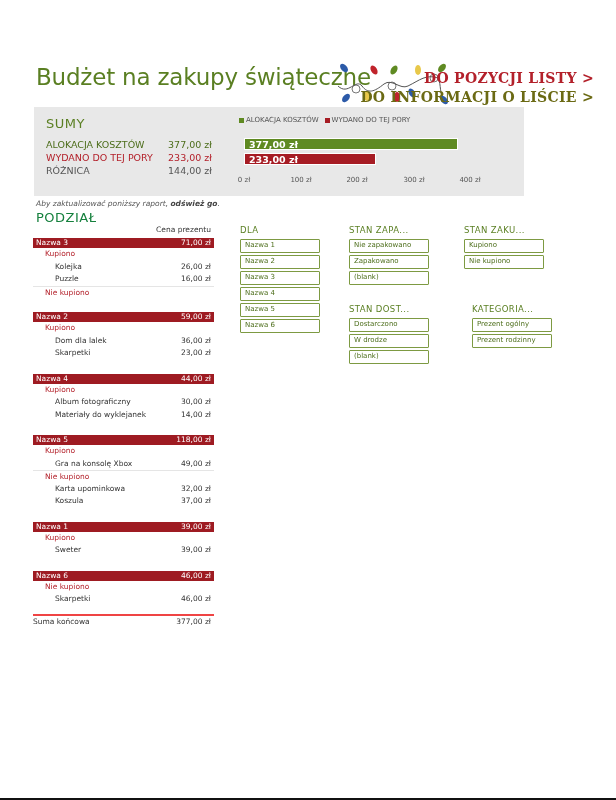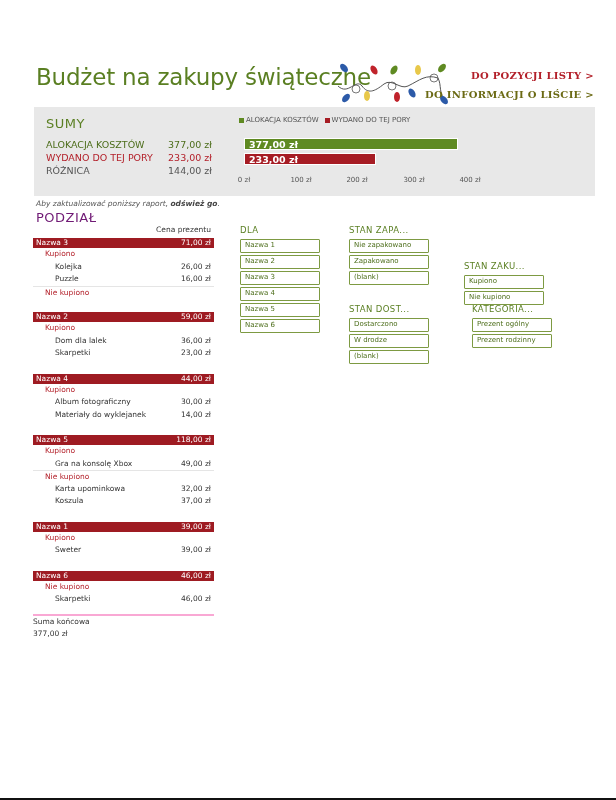--- a/index.html
+++ b/index.html
@@ -1,52 +1,52 @@
 <!DOCTYPE html>
 <html><head>
 <meta charset="utf-8">
 <style>
   * { box-sizing: border-box; margin: 0; padding: 0; }
   html, body { width: 616px; height: 800px; background: #ffffff; overflow: hidden; }
   body { position: relative; font-family: "DejaVu Sans", "Liberation Sans", sans-serif; color: #333; }
 
   .title { position: absolute; left: 36px; top: 64px; font-size: 23px; color: #5a7f22; letter-spacing: -0.2px; white-space: nowrap; }
   .lights { position: absolute; left: 334px; top: 56px; width: 116px; height: 52px; }
-  .nav-link { position: absolute; right: 22px; font-size: 10px; font-weight: bold; letter-spacing: 0.3px; white-space: nowrap; cursor: pointer; font-family: "DejaVu Serif", "Liberation Serif", serif; padding-left: 16px; }
+  .nav-link { position: absolute; right: 22px; font-size: 14px; font-weight: bold; letter-spacing: 0.3px; white-space: nowrap; cursor: pointer; font-family: "DejaVu Serif", "Liberation Serif", serif; padding-left: 16px; }
   .nav-link.items { top: 70px; color: #b3202a; }
   .nav-link.info { top: 89px; color: #6b6a14; }
 
-  .sums-panel { position: absolute; left: 34px; top: 107px; width: 561px; height: 89px; background: #e8e8e8; }
+  .sums-panel { position: absolute; left: 34px; top: 107px; width: 490px; height: 89px; background: #e8e8e8; }
   .sums-title { position: absolute; left: 12px; top: 9px; font-size: 13px; color: #5a7f22; letter-spacing: 0.5px; }
   .sum-row { position: absolute; left: 12px; font-size: 9.5px; width: 166px; display: flex; justify-content: space-between; }
   .sum-row.alloc { top: 32px; color: #4c6d1a; }
   .sum-row.spent { top: 45px; color: #b3202a; }
   .sum-row.diff { top: 58px; color: #555; text-align: right; }
 
   .legend { position: absolute; left: 205px; top: 9px; font-size: 7px; color: #555; display: flex; gap: 6px; white-space: nowrap; }
   .legend-item { display: flex; align-items: center; gap: 2px; }
   .legend-swatch { width: 5px; height: 5px; display: inline-block; }
   .bar { position: absolute; left: 210px; height: 12px; color: #fff; font-size: 9.5px; padding-left: 4px; line-height: 12px; font-weight: bold; }
   .bar.green { top: 31px; background: #5f8a22; border: 1px solid #fff; }
   .bar.red { top: 46px; background: #a61c24; border: 1px solid #fff; }
   .axis-tick { position: absolute; top: 69px; font-size: 7px; color: #555; white-space: nowrap; transform: translateX(-50%); }
 
   .refresh-note { position: absolute; left: 36px; top: 199px; font-size: 7.5px; color: #555; font-style: italic; white-space: nowrap; }
   .refresh-note b { font-weight: bold; color: #444; }
 
-  .breakdown-title { position: absolute; left: 36px; top: 210px; font-size: 13px; color: #701a75; letter-spacing: 0.5px; }
+  .breakdown-title { position: absolute; left: 36px; top: 210px; font-size: 13px; color: #15803d; letter-spacing: 0.5px; }
   .pivot { position: absolute; left: 33px; top: 224px; width: 181px; font-size: 7.5px; }
   .pivot .col-header { text-align: right; color: #333; height: 12px; line-height: 12px; padding-right: 3px; }
   .pivot .group { height: 10px; background: #9e1b22; color: #fff; display: flex; justify-content: space-between; padding: 0 3px; line-height: 10px; margin-top: 2px; }
   .pivot .group + .status { margin-top: 0; }
   .pivot .status { color: #b3202a; padding-left: 12px; height: 12.5px; line-height: 12.5px; }
   .pivot .status.sep { border-top: 1px solid #e5e5e5; }
   .pivot .item { display: flex; justify-content: space-between; padding-left: 22px; padding-right: 3px; height: 12.5px; line-height: 12.5px; color: #333; }
   .pivot .spacer { height: 12px; }
-  .pivot .total { display: flex; justify-content: space-between; border-top: 2px solid #f9a8d4; margin-top: 8px; height: 13px; line-height: 12px; padding-right: 3px; color: #333; flex-direction: column; }
+  .pivot .total { display: flex; justify-content: space-between; border-top: 2px solid #ef4444; margin-top: 8px; height: 13px; line-height: 12px; padding-right: 3px; color: #333; }
 
   .slicer { position: absolute; width: 80px; }
   .slicer-title { font-size: 8.5px; color: #5a7f22; letter-spacing: 0.4px; height: 15px; line-height: 12px; white-space: nowrap; }
   .slicer-item { height: 14px; border: 1.5px solid #7d9a42; border-radius: 1px; margin-bottom: 2px; font-size: 7px; color: #4c6d1a; line-height: 11px; padding-left: 4px; background: #fff; cursor: pointer; white-space: nowrap; }
 
   .bottom-line { position: absolute; left: 0; bottom: 0; width: 616px; height: 2px; background: #111; }
 </style>
 </head>
 <body>
 
@@ -227,21 +227,21 @@
   <div class="slicer-item">(blank)</div>
 </div>
 
 <div class="slicer" style="left:349px; top:303px;">
   <div class="slicer-title">STAN DOST...</div>
   <div class="slicer-item">Dostarczono</div>
   <div class="slicer-item">W drodze</div>
   <div class="slicer-item">(blank)</div>
 </div>
 
-<div class="slicer" style="left:464px; top:224px;margin-top:36px;">
+<div class="slicer" style="left:464px; top:224px;">
   <div class="slicer-title">STAN ZAKU...</div>
   <div class="slicer-item">Kupiono</div>
   <div class="slicer-item">Nie kupiono</div>
 </div>
 
 <div class="slicer" style="left:464px; top:303px;margin-left:8px;">
   <div class="slicer-title">KATEGORIA...</div>
   <div class="slicer-item">Prezent ogólny</div>
   <div class="slicer-item">Prezent rodzinny</div>
 </div>

